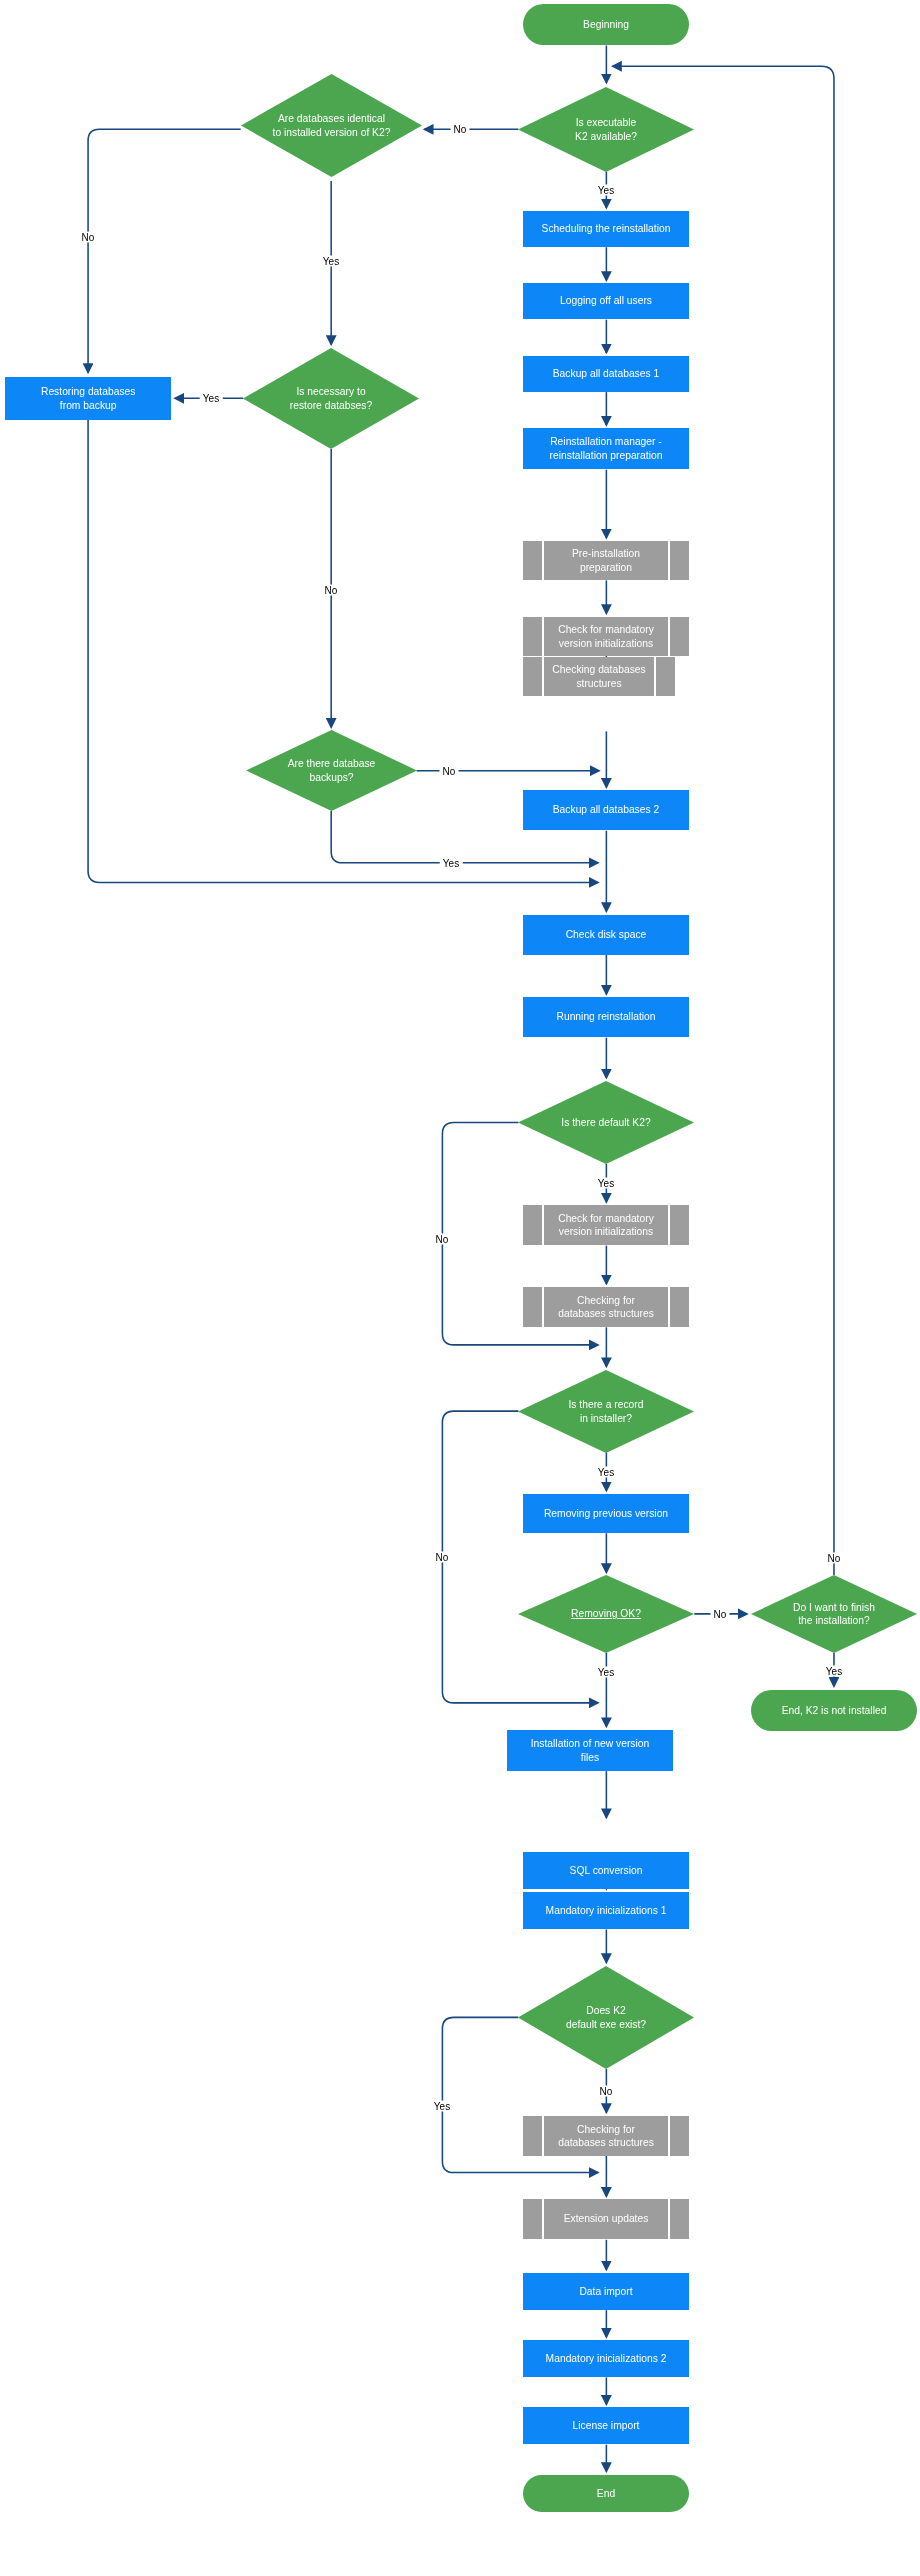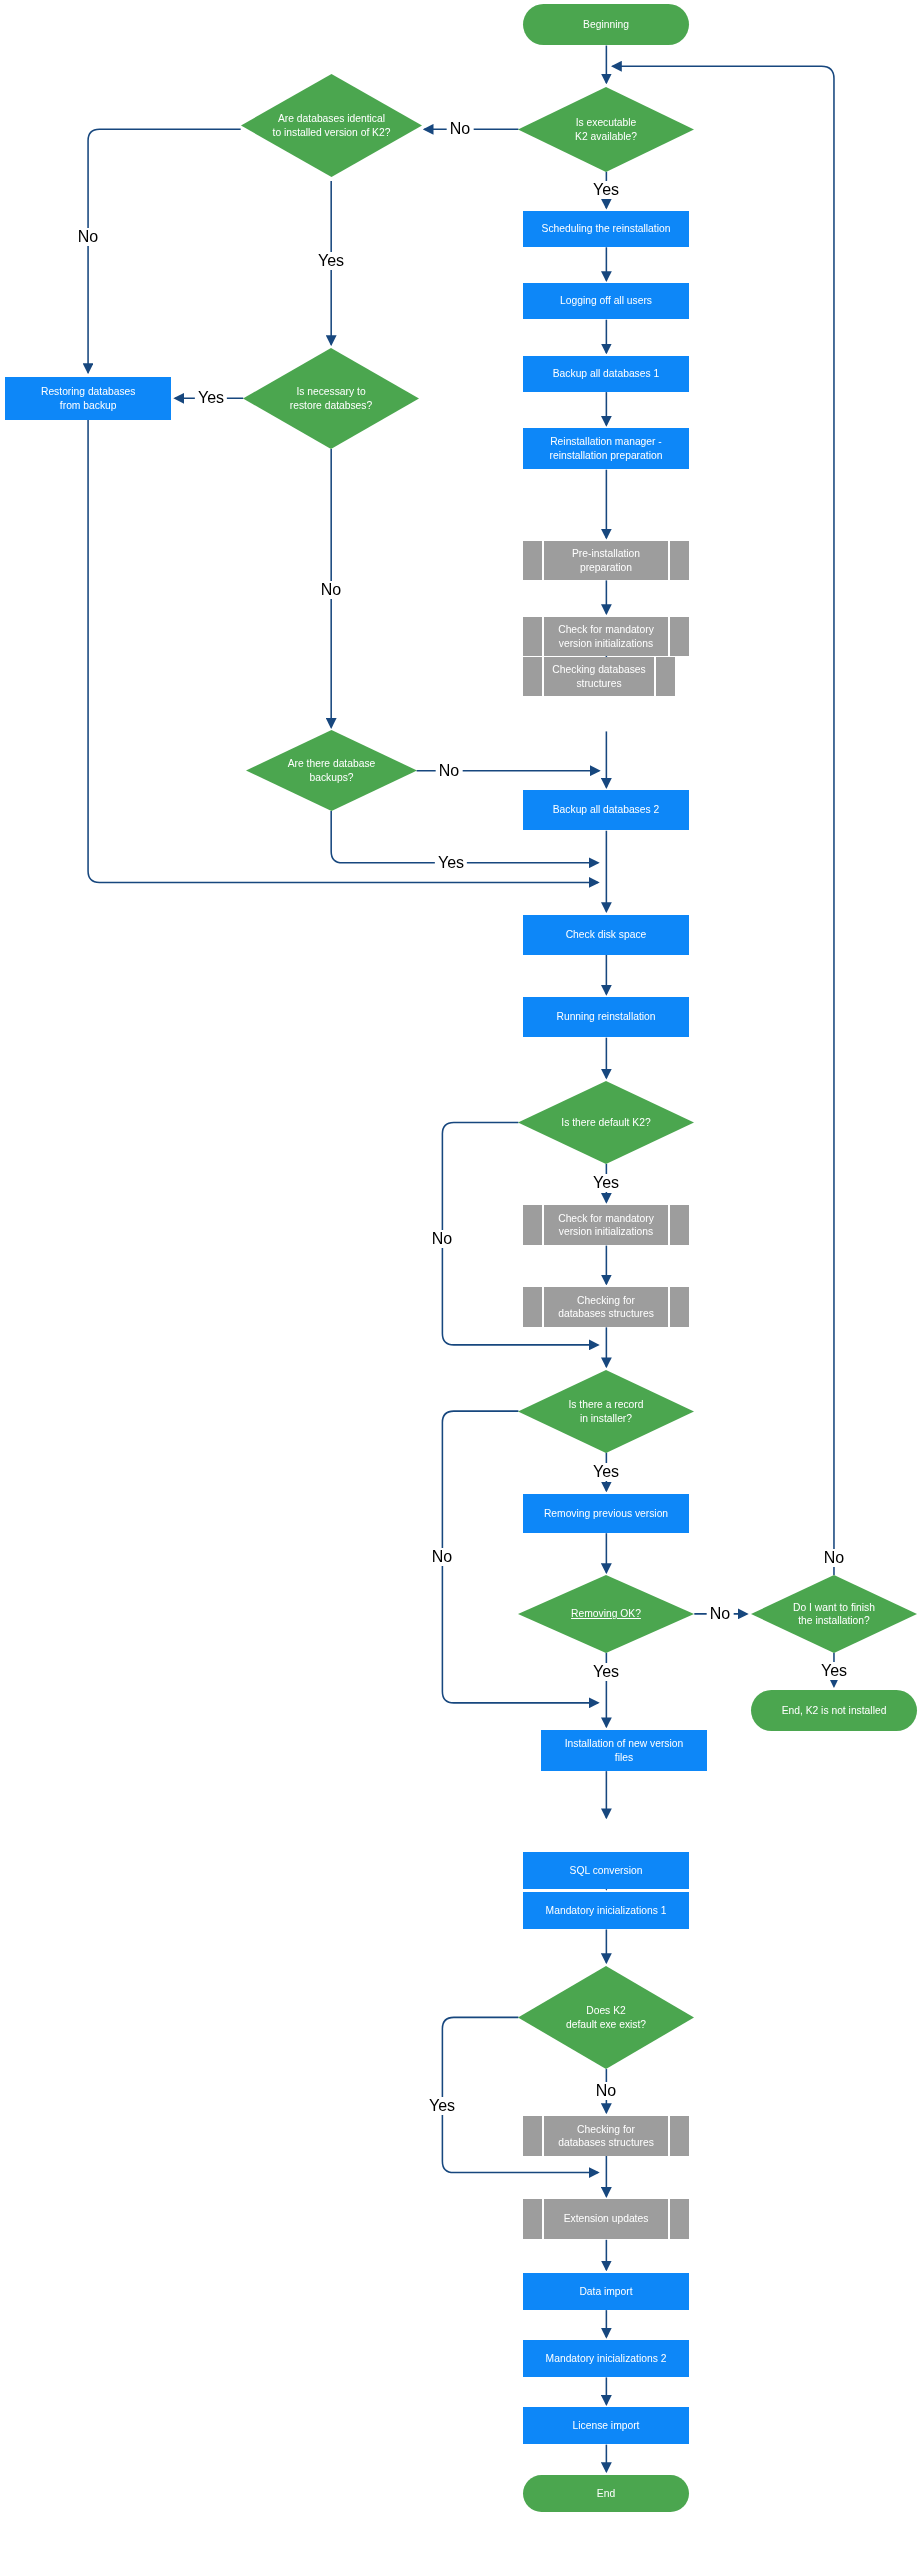--- a/index.html
+++ b/index.html
@@ -22,21 +22,21 @@
       #ffffff calc(100% - 21px) calc(100% - 18.6px),
       #9D9D9D calc(100% - 18.6px) 100%);
   }
   .diamond {
     background:#4BA64F;
     clip-path:polygon(50% 0, 100% 50%, 50% 100%, 0 50%);
     padding:0 14.5px;
   }
   .edge-label {
     position:absolute; transform:translate(-50%,-50%);
-    background:#ffffff; color:#000000; font-size:16px; padding:0 3.1px;
+    background:#ffffff; color:#000000; font-size:10px; padding:0 3.1px;
     white-space:nowrap;
   }
 </style>
 </head>
 <body>
 
 <div class="canvas">
 
   <svg class="edges" viewBox="0 0 1780 4980">
     <defs>
@@ -133,21 +133,21 @@
 from backup</span></div>
 
   <div class="node process" style="left:523px; top:790px; width:166px; height:40px;"><span>Backup all databases 2</span></div>
 
   <div class="node process" style="left:523px; top:915px; width:166px; height:40px;"><span>Check disk space</span></div>
 
   <div class="node process" style="left:523px; top:997px; width:166px; height:40px;"><span>Running reinstallation</span></div>
 
   <div class="node process" style="left:523px; top:1494px; width:166px; height:39px;"><span>Removing previous version</span></div>
 
-  <div class="node process" style="left:541px; top:1730px; width:166px; height:41px;"><span>Installation of new version
+  <div class="node process" style="left:507px; top:1730px; width:166px; height:41px;"><span>Installation of new version
 files</span></div>
 
   <div class="node process" style="left:523px; top:1821px; width:166px; height:37px;margin-top:31px;"><span>SQL conversion</span></div>
 
   <div class="node process" style="left:523px; top:1892px; width:166px; height:37px;"><span>Mandatory inicializations 1</span></div>
 
   <div class="node process" style="left:523px; top:2273px; width:166px; height:37px;"><span>Data import</span></div>
 
   <div class="node process" style="left:523px; top:2340px; width:166px; height:37px;"><span>Mandatory inicializations 2</span></div>
 

